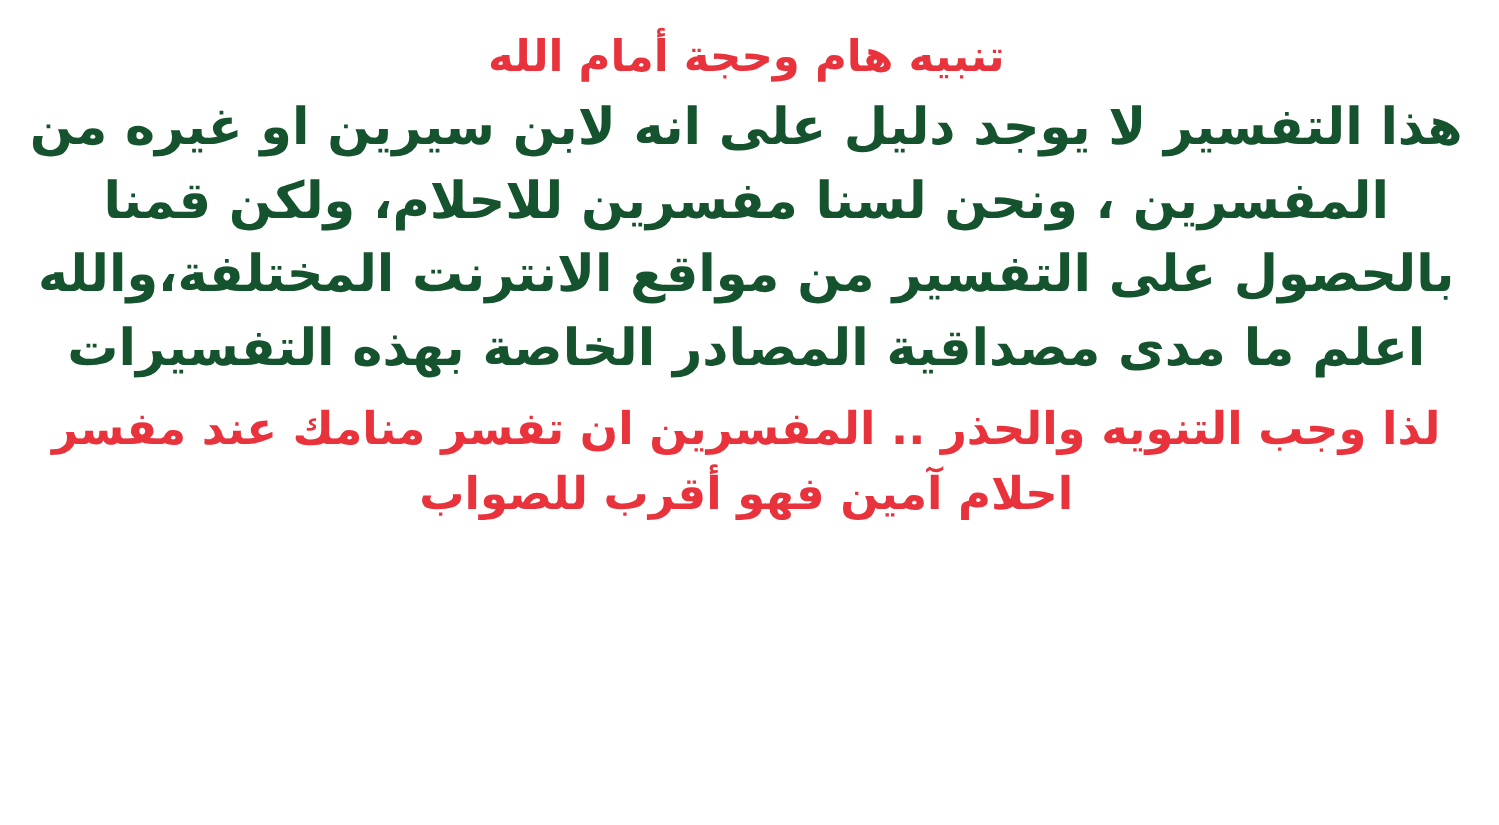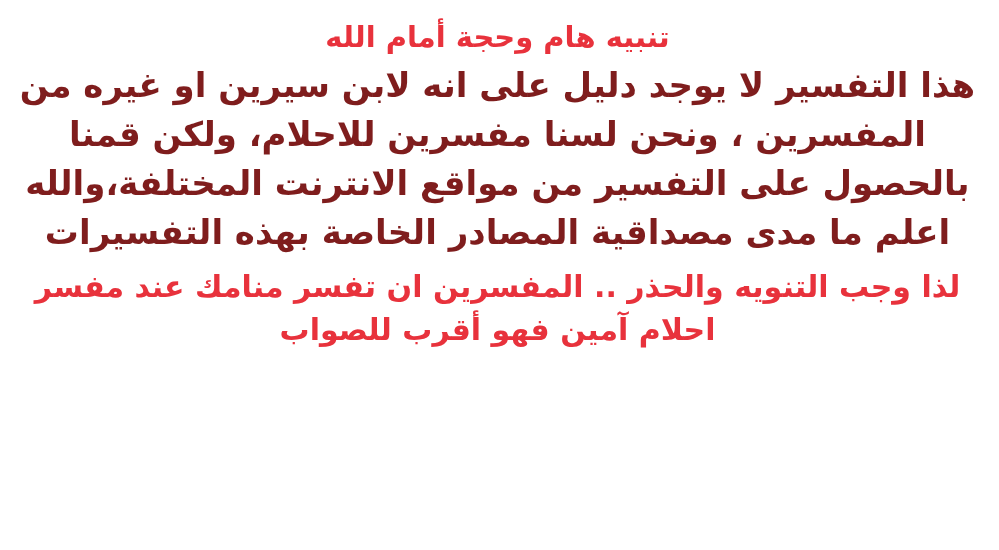--- a/index.html
+++ b/index.html
@@ -27,21 +27,21 @@
   }
   .heading {
     color: #e8323c;
     font-weight: bold;
     font-size: 29px;
     line-height: 1.35;
     margin: 0 0 4px 0;
     letter-spacing: 0;
   }
   .body-text {
-    color: #7f1d1d;
+    color: #14532d;
     font-weight: bold;
     font-size: 34px;
     line-height: 1.44;
     margin: 0;
     max-width: 960px;
   }
   .warning-text {
     color: #e8323c;
     font-weight: bold;
     font-size: 30px;

